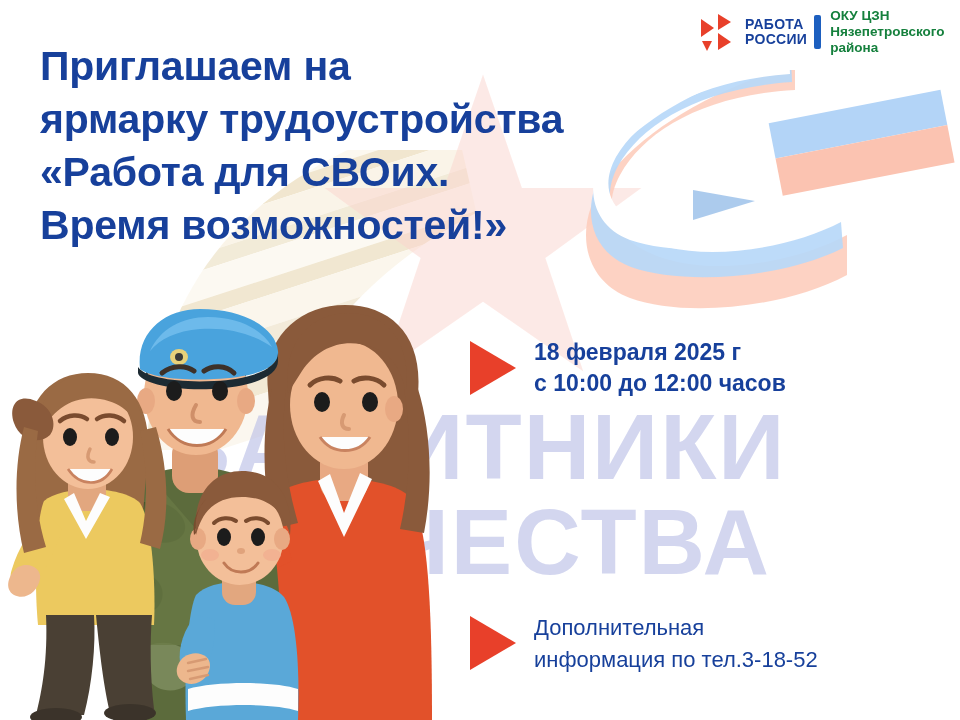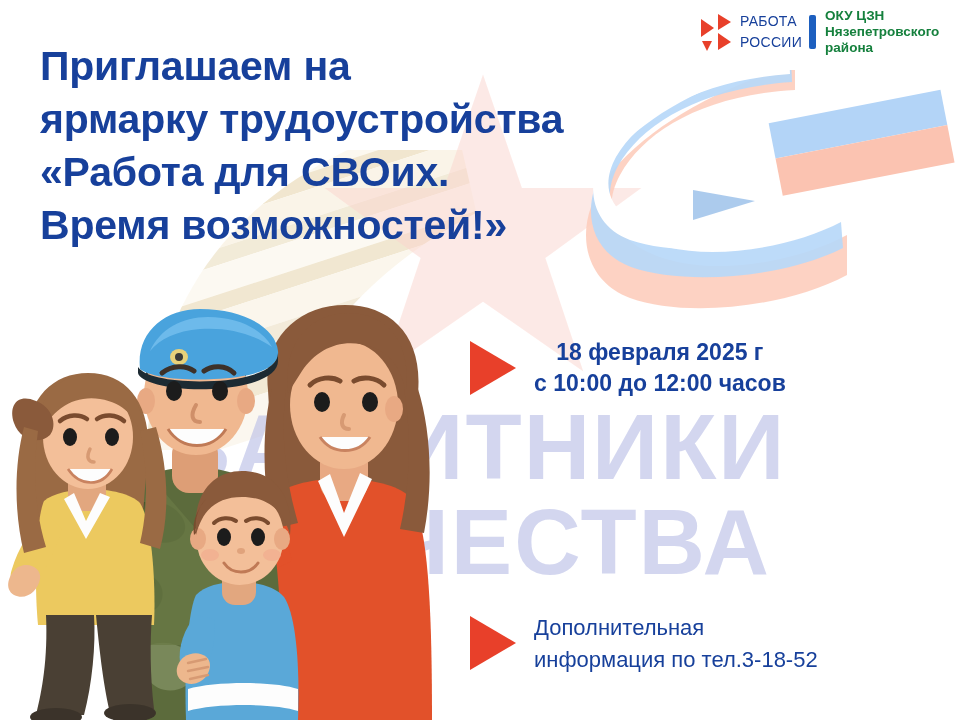--- a/index.html
+++ b/index.html
@@ -53,24 +53,25 @@
 
   
   .header{
     position:absolute;
     left:700px;top:8px;
     display:flex;align-items:center;
   }
   .rr-logo{display:flex;align-items:center;}
   .rr-marks{width:40px;height:40px;}
   .rr-words{
+    margin-left:5px;
     color:#17409b;
-    font-weight:normal;
+    font-weight:bold;
     font-size:14px;
-    line-height:21px;
+    line-height:15px;
     letter-spacing:.3px;
     white-space:pre-line;
   }
   .divider-bar{
     width:7px;height:34px;
     background:#1d5fbf;
     border-radius:2px;
     margin:0 9px 0 7px;
   }
   .czn-lines{
@@ -115,21 +116,21 @@
     border-bottom:27px solid transparent;
     border-left:46px solid #e8402a;
     margin-top:4px;
   }
   .info-text{
     margin-left:18px;
     color:#17409b;
     white-space:pre-line;
   }
   .b1{left:470px;top:337px;}
-  .b1 .info-text{font-weight:bold;font-size:23px;line-height:31px;text-align:center;}
+  .b1 .info-text{font-weight:bold;font-size:23px;line-height:31px;}
   .b2{left:470px;top:440px;}
   .b2 .tri{margin-top:32px;}
   .b2 .info-text{font-weight:bold;font-size:23px;line-height:37px;}
   .b3{left:470px;top:612px;}
   .b3 .info-text{font-weight:normal;font-size:22px;line-height:32px;}
 </style>
 </head>
 <body>
 
 <div id="poster">

